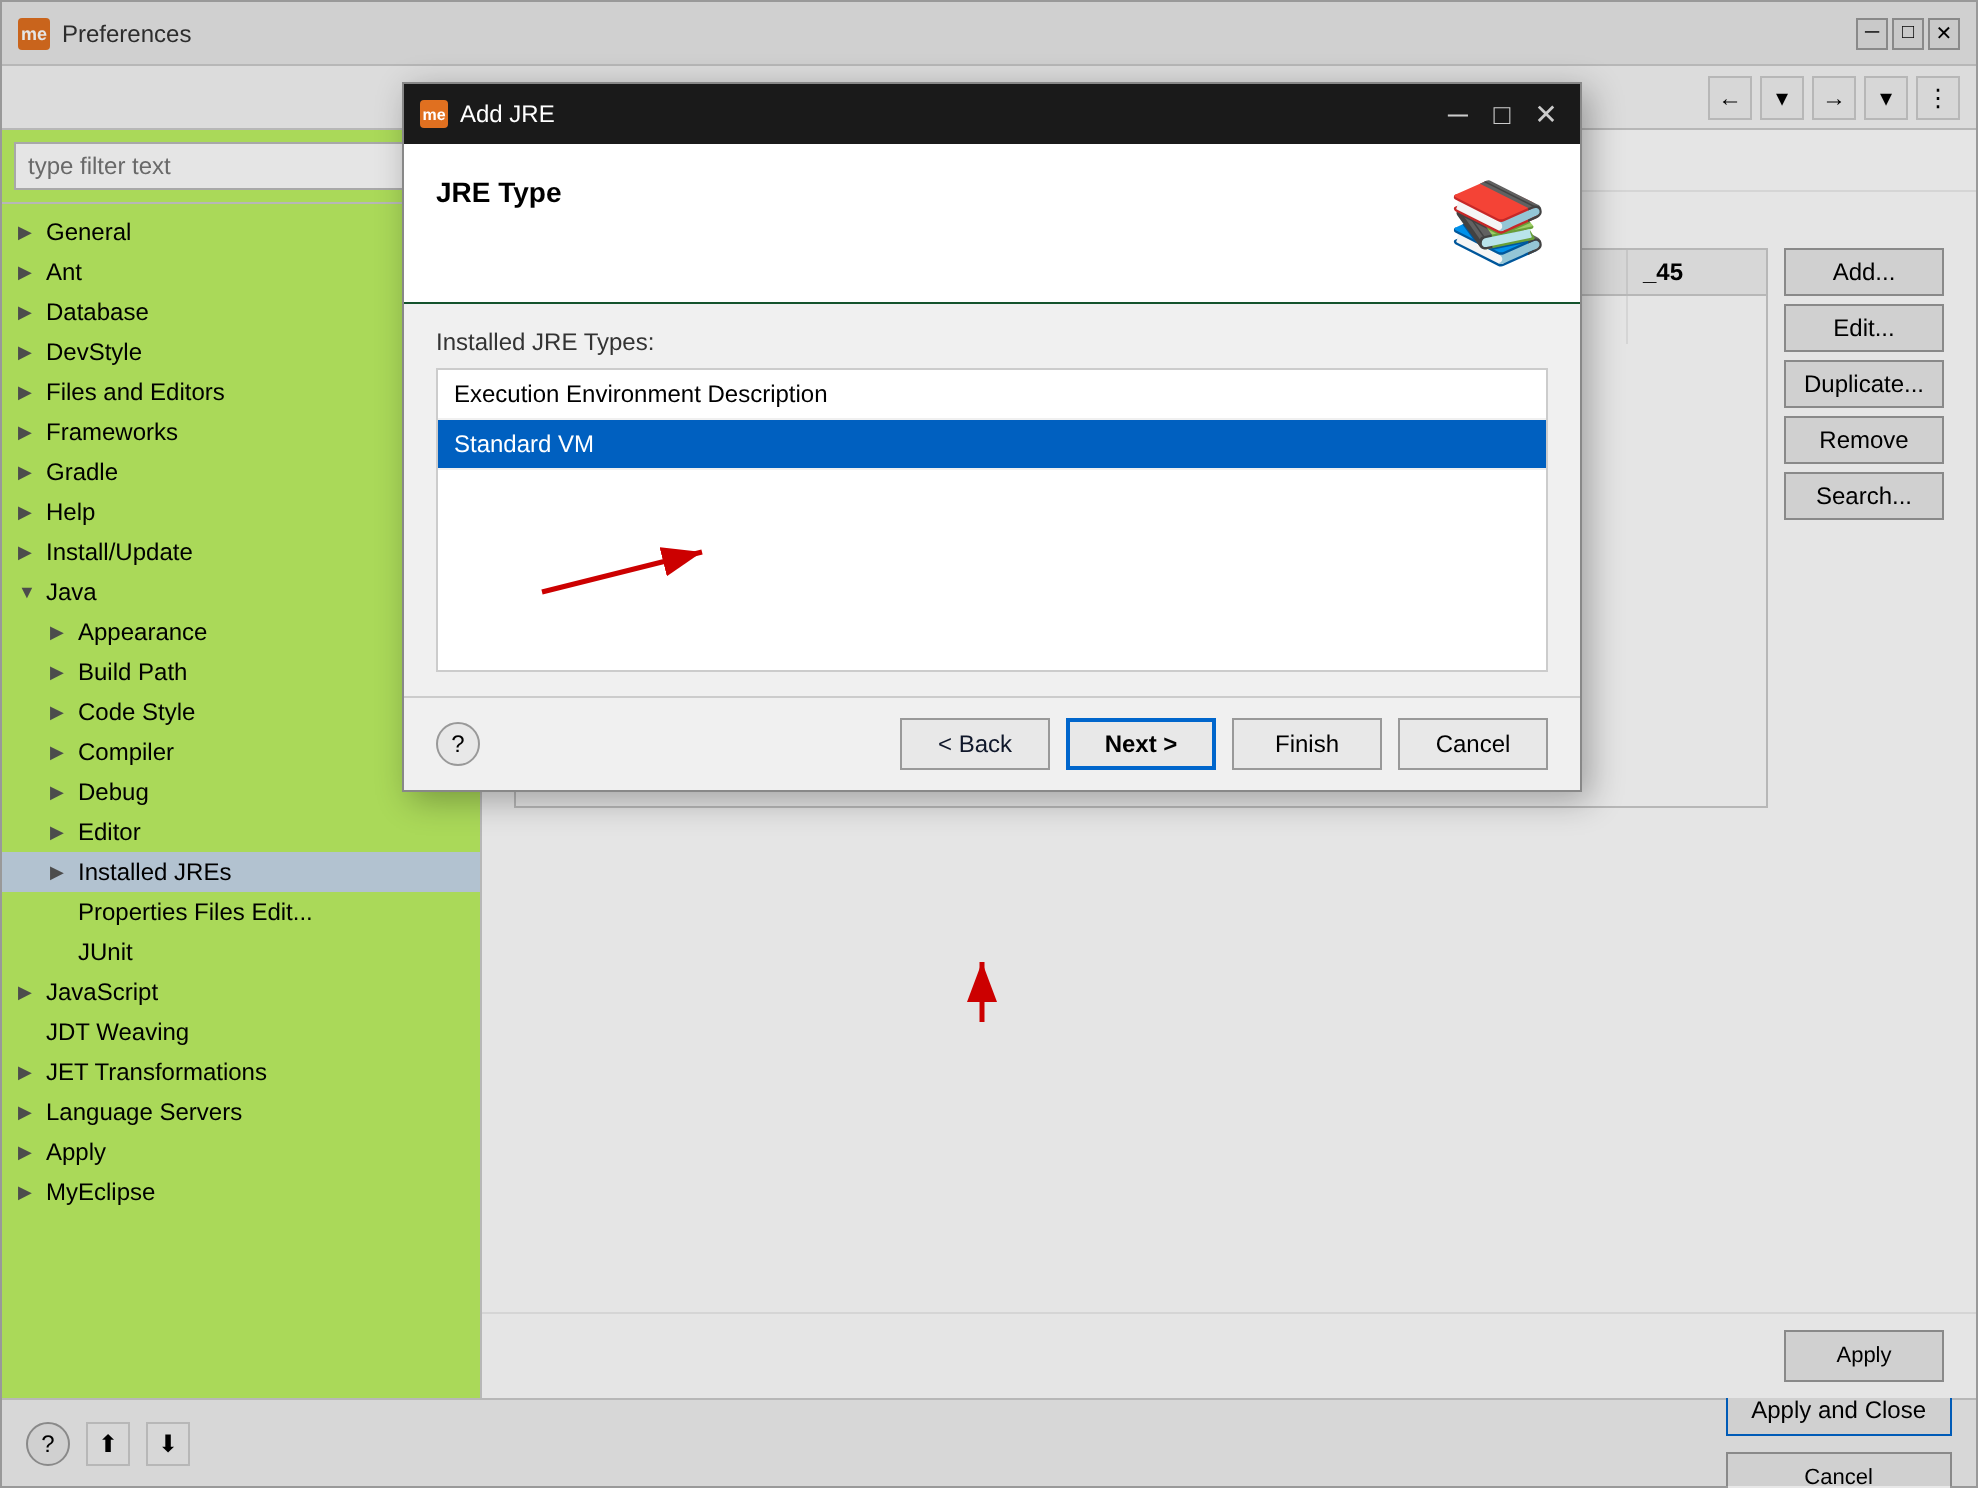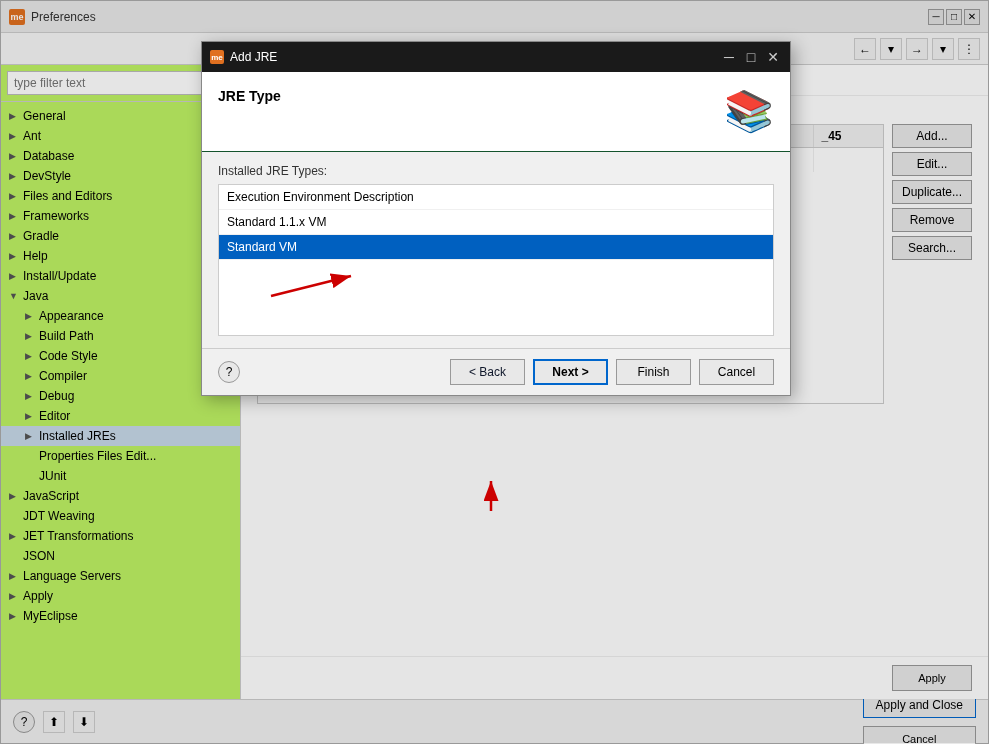--- a/index.html
+++ b/index.html
@@ -521,24 +521,20 @@
           <span class="chevron">▶</span>
           <span>JavaScript</span>
         </div>
         <div class="tree-item level1">
           <span class="chevron"></span>
           <span>JDT Weaving</span>
         </div>
         <div class="tree-item level1">
           <span class="chevron">▶</span>
           <span>JET Transformations</span>
-        </div>
-        <div class="tree-item level1">
-          <span class="chevron"></span>
-          <span>JSON</span>
         </div>
         <div class="tree-item level1">
           <span class="chevron">▶</span>
           <span>Language Servers</span>
         </div>
         <div class="tree-item level1">
           <span class="chevron">▶</span>
           <span>Apply</span>
         </div>
         <div class="tree-item level1">
@@ -636,23 +632,20 @@
         </div>
         <div class="modal-header-icon">📚</div>
       </div>
 
       <div class="modal-body">
         <div class="modal-list-label">Installed JRE Types:</div>
         <div class="modal-list">
           <div class="modal-list-item">
             <span>Execution Environment Description</span>
           </div>
-          <div class="modal-list-item">
-            <span>Standard 1.1.x VM</span>
-          </div>
           <div class="modal-list-item selected">
             <span>Standard VM</span>
           </div>
         </div>
       </div>
 
       <div class="modal-footer">
         <button class="help-btn">?</button>
         <div class="modal-footer-buttons">
           <button class="modal-btn back-btn">&lt; Back</button>

